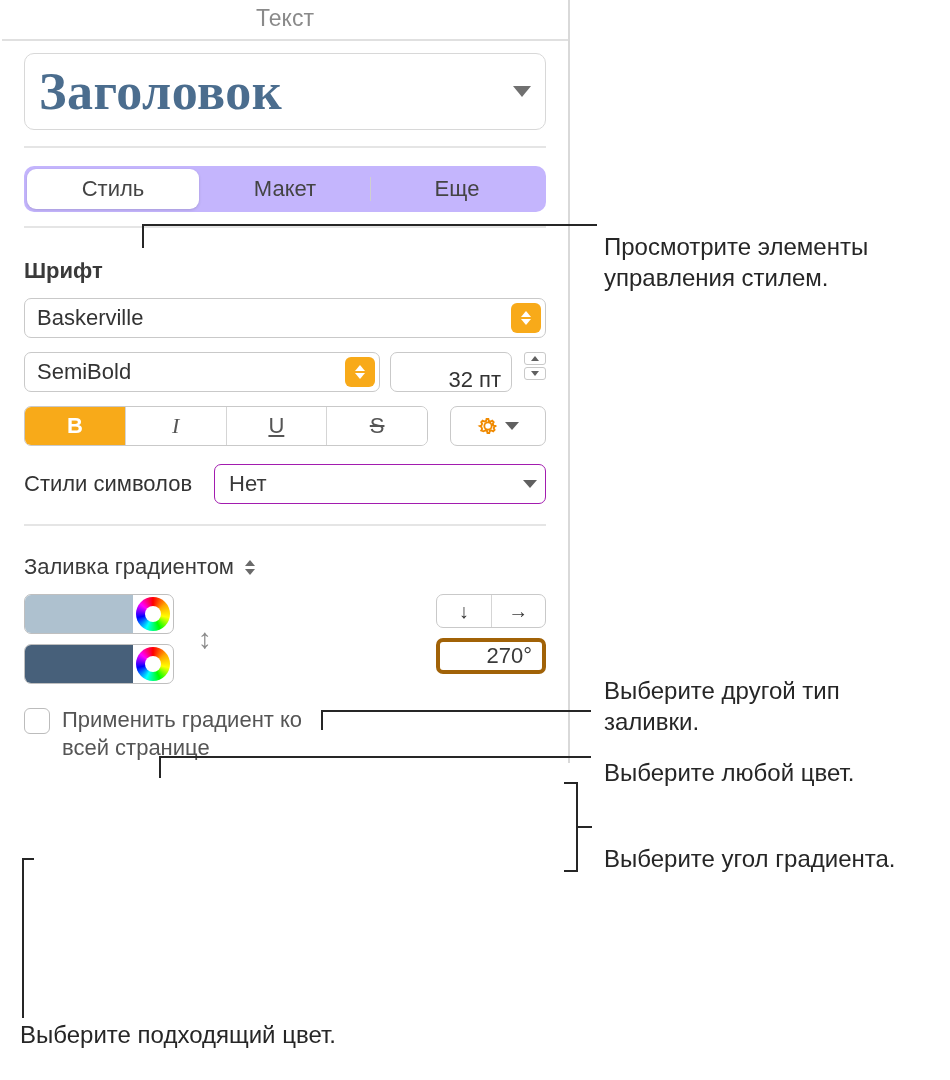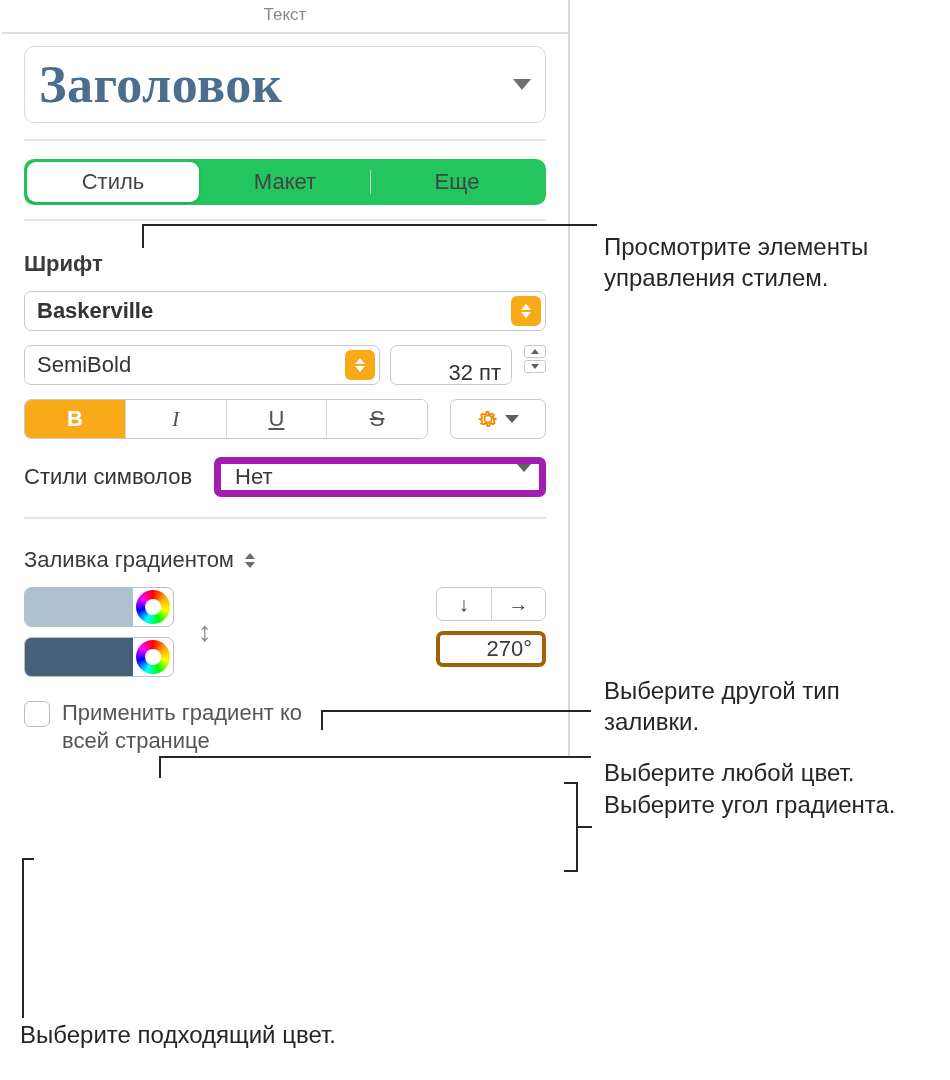--- a/index.html
+++ b/index.html
@@ -16,21 +16,21 @@
   .panel {
     position: absolute;
     top: 0; left: 2px;
     width: 568px;
     border-right: 2px solid #d9d9d9;
     padding-bottom: 2px;
   }
   .panel-title {
     text-align: center;
     color: #8a8a8a;
-    font-size: 17px;
+    font-size: 23px;
     padding: 5px 0 7px 0;
     border-bottom: 2px solid #e0e0e0;
   }
   .style-picker {
     margin: 12px 22px 16px 22px;
     border: 1px solid #d8d8d8;
     border-radius: 10px;
     padding: 8px 14px 8px 14px;
     background: #fff;
     display: flex;
@@ -47,21 +47,21 @@
   .chev {
     width: 0; height: 0;
     border-left: 9px solid transparent;
     border-right: 9px solid transparent;
     border-top: 11px solid #707070;
   }
   .hr { height: 2px; background: #e5e5e5; margin: 14px 22px 0 22px; }
   .tabs {
     margin: 18px 22px 0 22px;
     display: flex;
-    background: #22c55e;
+    background: #c4b5fd;
     border-radius: 10px;
     height: 46px;
     align-items: stretch;
     padding: 3px;
   }
   .tab {
     flex: 1;
     display: flex;
     align-items: center;
     justify-content: center;
@@ -99,21 +99,21 @@
     width:30px; height:30px; border-radius:6px;
     display:flex; flex-direction:column; align-items:center; justify-content:center;
     gap:2px;
   }
   .dd-end.orange { background:#f8aa19; }
   .tri-up { width:0;height:0;border-left:5px solid transparent;border-right:5px solid transparent;border-bottom:6px solid #fff;}
   .tri-dn { width:0;height:0;border-left:5px solid transparent;border-right:5px solid transparent;border-top:6px solid #fff;}
   .tri-up.g { border-bottom-color:#6a6a6a;}
   .tri-dn.g { border-top-color:#6a6a6a;}
 
-  .font-family { flex: 1; font-weight: bold; }
+  .font-family { flex: 1; }
   .weight { flex: 1; }
   .size-box { width: 122px; display:flex; align-items:center; border:1px solid #c9c9c9; border-radius:7px; height:40px; padding:15px 4px 0 0;}
   .size-box span { flex:1; text-align:right; padding-right:6px; color:#333;}
   .stepper { display:flex; flex-direction:column; gap:2px; margin-left:2px;}
   .step-btn { width:22px; height:13px; border:1px solid #c9c9c9; border-radius:3px; display:flex;align-items:center;justify-content:center; background:#fff;}
   .step-btn .a { width:0;height:0;border-left:4px solid transparent;border-right:4px solid transparent;}
   .step-btn.up .a{border-bottom:5px solid #606060;}
   .step-btn.dn .a{border-top:5px solid #606060;}
 
   .biu-row { margin:14px 22px 0 22px; display:flex; gap:22px;}
@@ -132,22 +132,22 @@
   .seg .segbtn.s { text-decoration:line-through;}
   .gearbtn {
     width:96px; height:40px; border:1px solid #c9c9c9;border-radius:7px;background:#fff;
     display:flex;align-items:center;justify-content:center;gap:6px;
   }
 
   .charstyle-row { margin:18px 22px 0 22px; display:flex; align-items:center; gap:0;}
   .charstyle-row .lbl { color:#333; white-space:nowrap; overflow:hidden; width: 190px;}
   .charstyle-row .dd2 { flex:1; }
   .dd2 {
-    display:flex;justify-content:space-between;
-    border:7px solid #a21caf;border-radius:7px;height:40px;padding:0 8px 0 14px;background:#fff;
+    display:flex;align-items:center;justify-content:space-between;
+    border:1px solid #a21caf;border-radius:7px;height:40px;padding:0 8px 0 14px;background:#fff;
   }
   .chev-sm{ width:0;height:0;border-left:7px solid transparent;border-right:7px solid transparent;border-top:8px solid #606060;}
 
   .fill-row { margin: 28px 22px 0 22px; display:flex; align-items:center; gap:6px;}
   .mini-ud { width:20px; display:flex; flex-direction:column; align-items:center; gap:3px;}
 
   .grad-area {
     margin: 14px 22px 0 22px;
     display:flex; align-items:flex-start; gap:14px;
   }
@@ -317,21 +317,21 @@
 <div class="lead v" style="top:224px;left:142px;height:24px"></div>
 
 <div class="callout" style="top:676px;left:604px;width:330px">Выберите другой тип заливки.</div>
 <div class="lead h" style="top:710px;left:321px;width:270px"></div>
 <div class="lead v" style="top:710px;left:321px;height:20px"></div>
 
 <div class="callout" style="top:758px;left:604px;width:330px">Выберите любой цвет.</div>
 <div class="lead h" style="top:756px;left:159px;width:432px"></div>
 <div class="lead v" style="top:756px;left:159px;height:22px"></div>
 
-<div class="callout" style="top:790px;left:604px;width:330px">Выберите угол градиента.</div>
+<div class="callout" style="top:844px;left:604px;width:330px">Выберите угол градиента.</div>
 <div class="lead v" style="top:782px;left:576px;height:90px"></div>
 <div class="lead h" style="top:782px;left:564px;width:12px"></div>
 <div class="lead h" style="top:870px;left:564px;width:12px"></div>
 <div class="lead h" style="top:826px;left:576px;width:16px"></div>
 
 <div class="callout" style="top:1020px;left:20px;width:420px">Выберите подходящий цвет.</div>
 <div class="lead v" style="top:858px;left:22px;height:160px"></div>
 <div class="lead h" style="top:858px;left:22px;width:12px"></div>
 
 </body></html>

